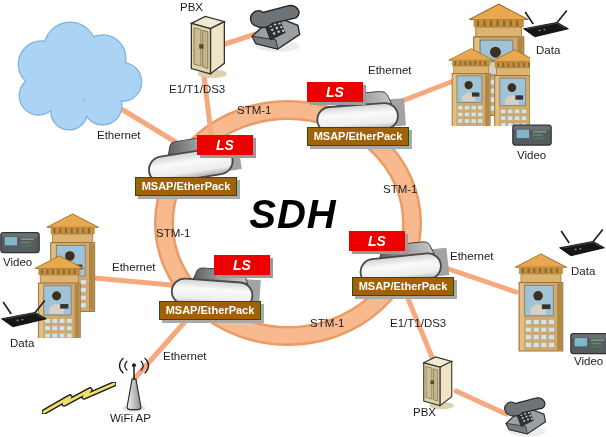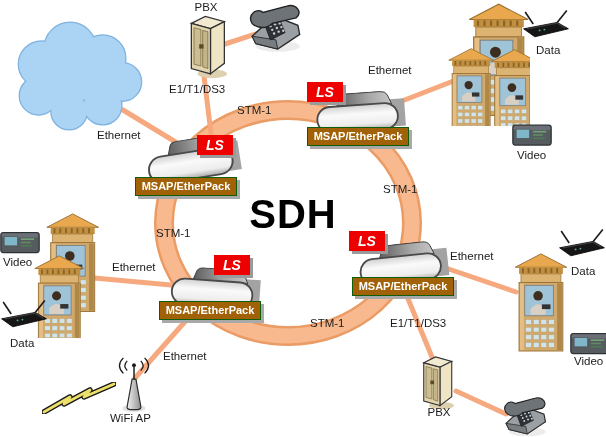--- a/index.html
+++ b/index.html
@@ -1,24 +1,24 @@
 <!DOCTYPE html>
 <html><head>
 <meta charset="utf-8">
 <style>
   html,body{margin:0;padding:0;background:#fff;}
   #stage{position:relative;width:606px;height:437px;background:#fff;overflow:hidden;
          font-family:"Liberation Sans",sans-serif;}
   .lbl{position:absolute;font-size:11.5px;color:#1c1c1c;white-space:nowrap;z-index:6;}
-  .lbl.center{text-align:center;}
+  .lbl.center{}
   #title{position:absolute;left:233px;top:192px;width:120px;text-align:center;
-         font-size:40px;font-weight:800;color:#000;letter-spacing:1px;z-index:5;}
+         font-size:40px;font-weight:800;color:#000;letter-spacing:1px;z-index:5;font-style:italic;}
   #cloud-text{position:absolute;left:20px;top:57px;width:112px;text-align:center;
               font-size:15px;font-weight:bold;color:#111;line-height:18px;z-index:4;}
-  .ls-tag{position:absolute;width:36px;height:20px;background:#EE0000;color:#fff;
+  .ls-tag{position:absolute;width:56px;height:20px;background:#EE0000;color:#fff;
           font-size:14px;font-style:italic;font-weight:bold;text-align:center;line-height:20px;
           box-shadow:3px 3px 0 #9a9a9a;z-index:7;}
   .msap-tag{position:absolute;width:100px;height:17px;background:#a16207;border:1px solid #0E5E0C;
             color:#fff;font-size:11px;font-weight:bold;text-align:center;line-height:17px;
             box-shadow:3px 3px 0 #a9a9a9;z-index:7;}
   .icon{position:absolute;z-index:5;}
   .dev1{transform:rotate(-9deg);}
   .dev2{transform:rotate(-4deg);}
   .dev3{transform:rotate(4deg);}
   .dev4{transform:rotate(-6deg);}

